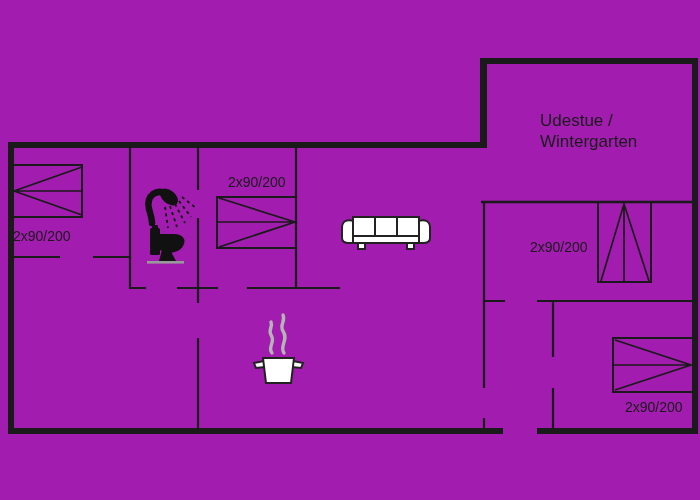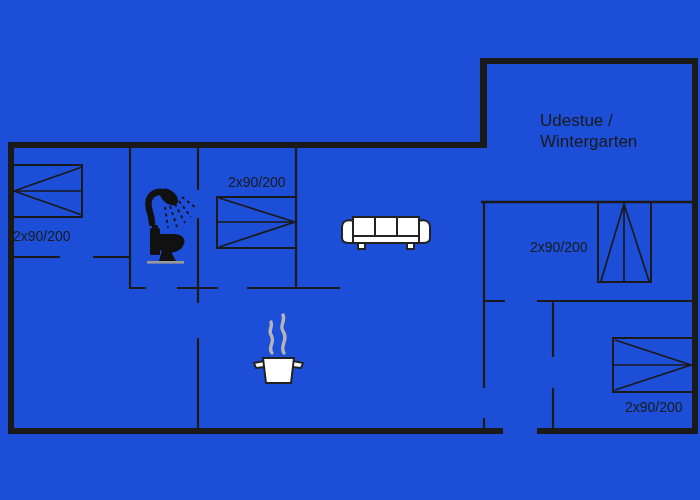--- a/index.html
+++ b/index.html
@@ -1,16 +1,16 @@
 <!DOCTYPE html>
 <html><head>
 <meta charset="utf-8">
 <style>
   html,body{margin:0;padding:0;background:#fff;}
-  .stage{position:relative;width:700px;height:500px;background:#1d4ed8;overflow:hidden;
+  .stage{position:relative;width:700px;height:500px;background:#a21caf;overflow:hidden;
          font-family:"Liberation Sans",sans-serif;}
   svg{display:block;}
   svg text{font-family:"Liberation Sans",sans-serif;fill:#1a1a1a;}
 </style>
 </head>
 <body>
 
 <div class="stage">
 <svg width="700" height="500" viewBox="0 0 700 500">
 

